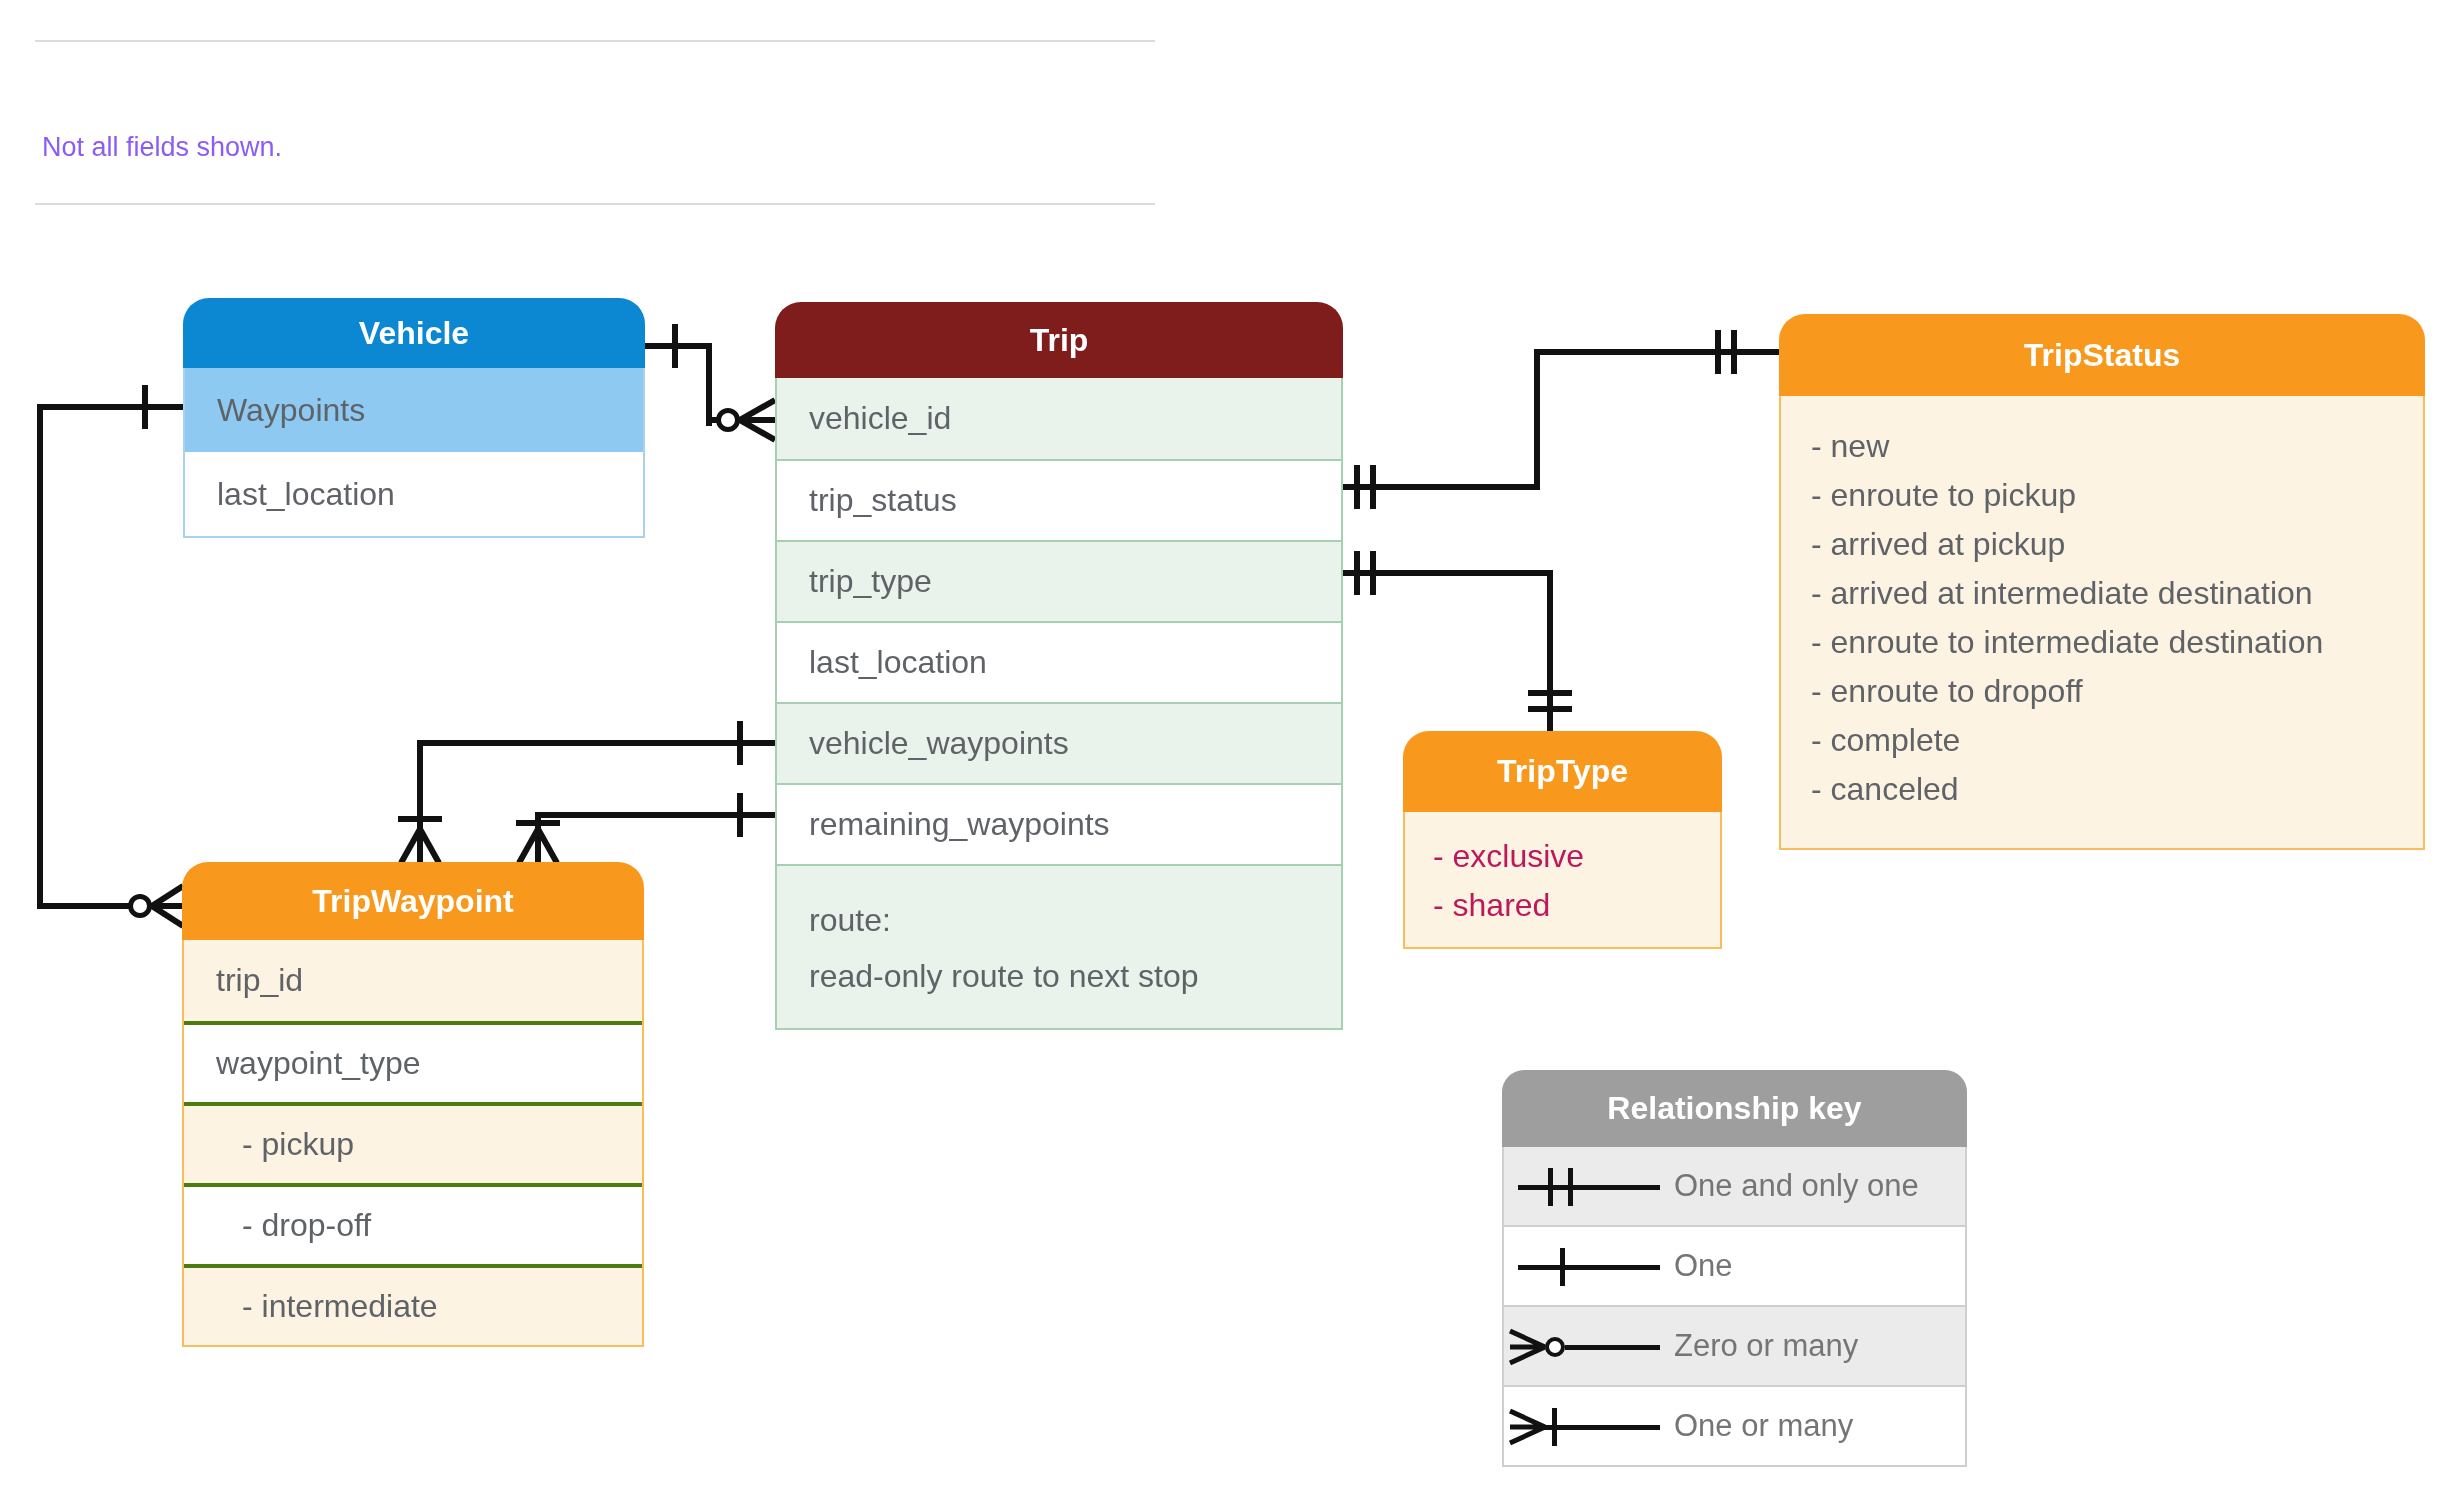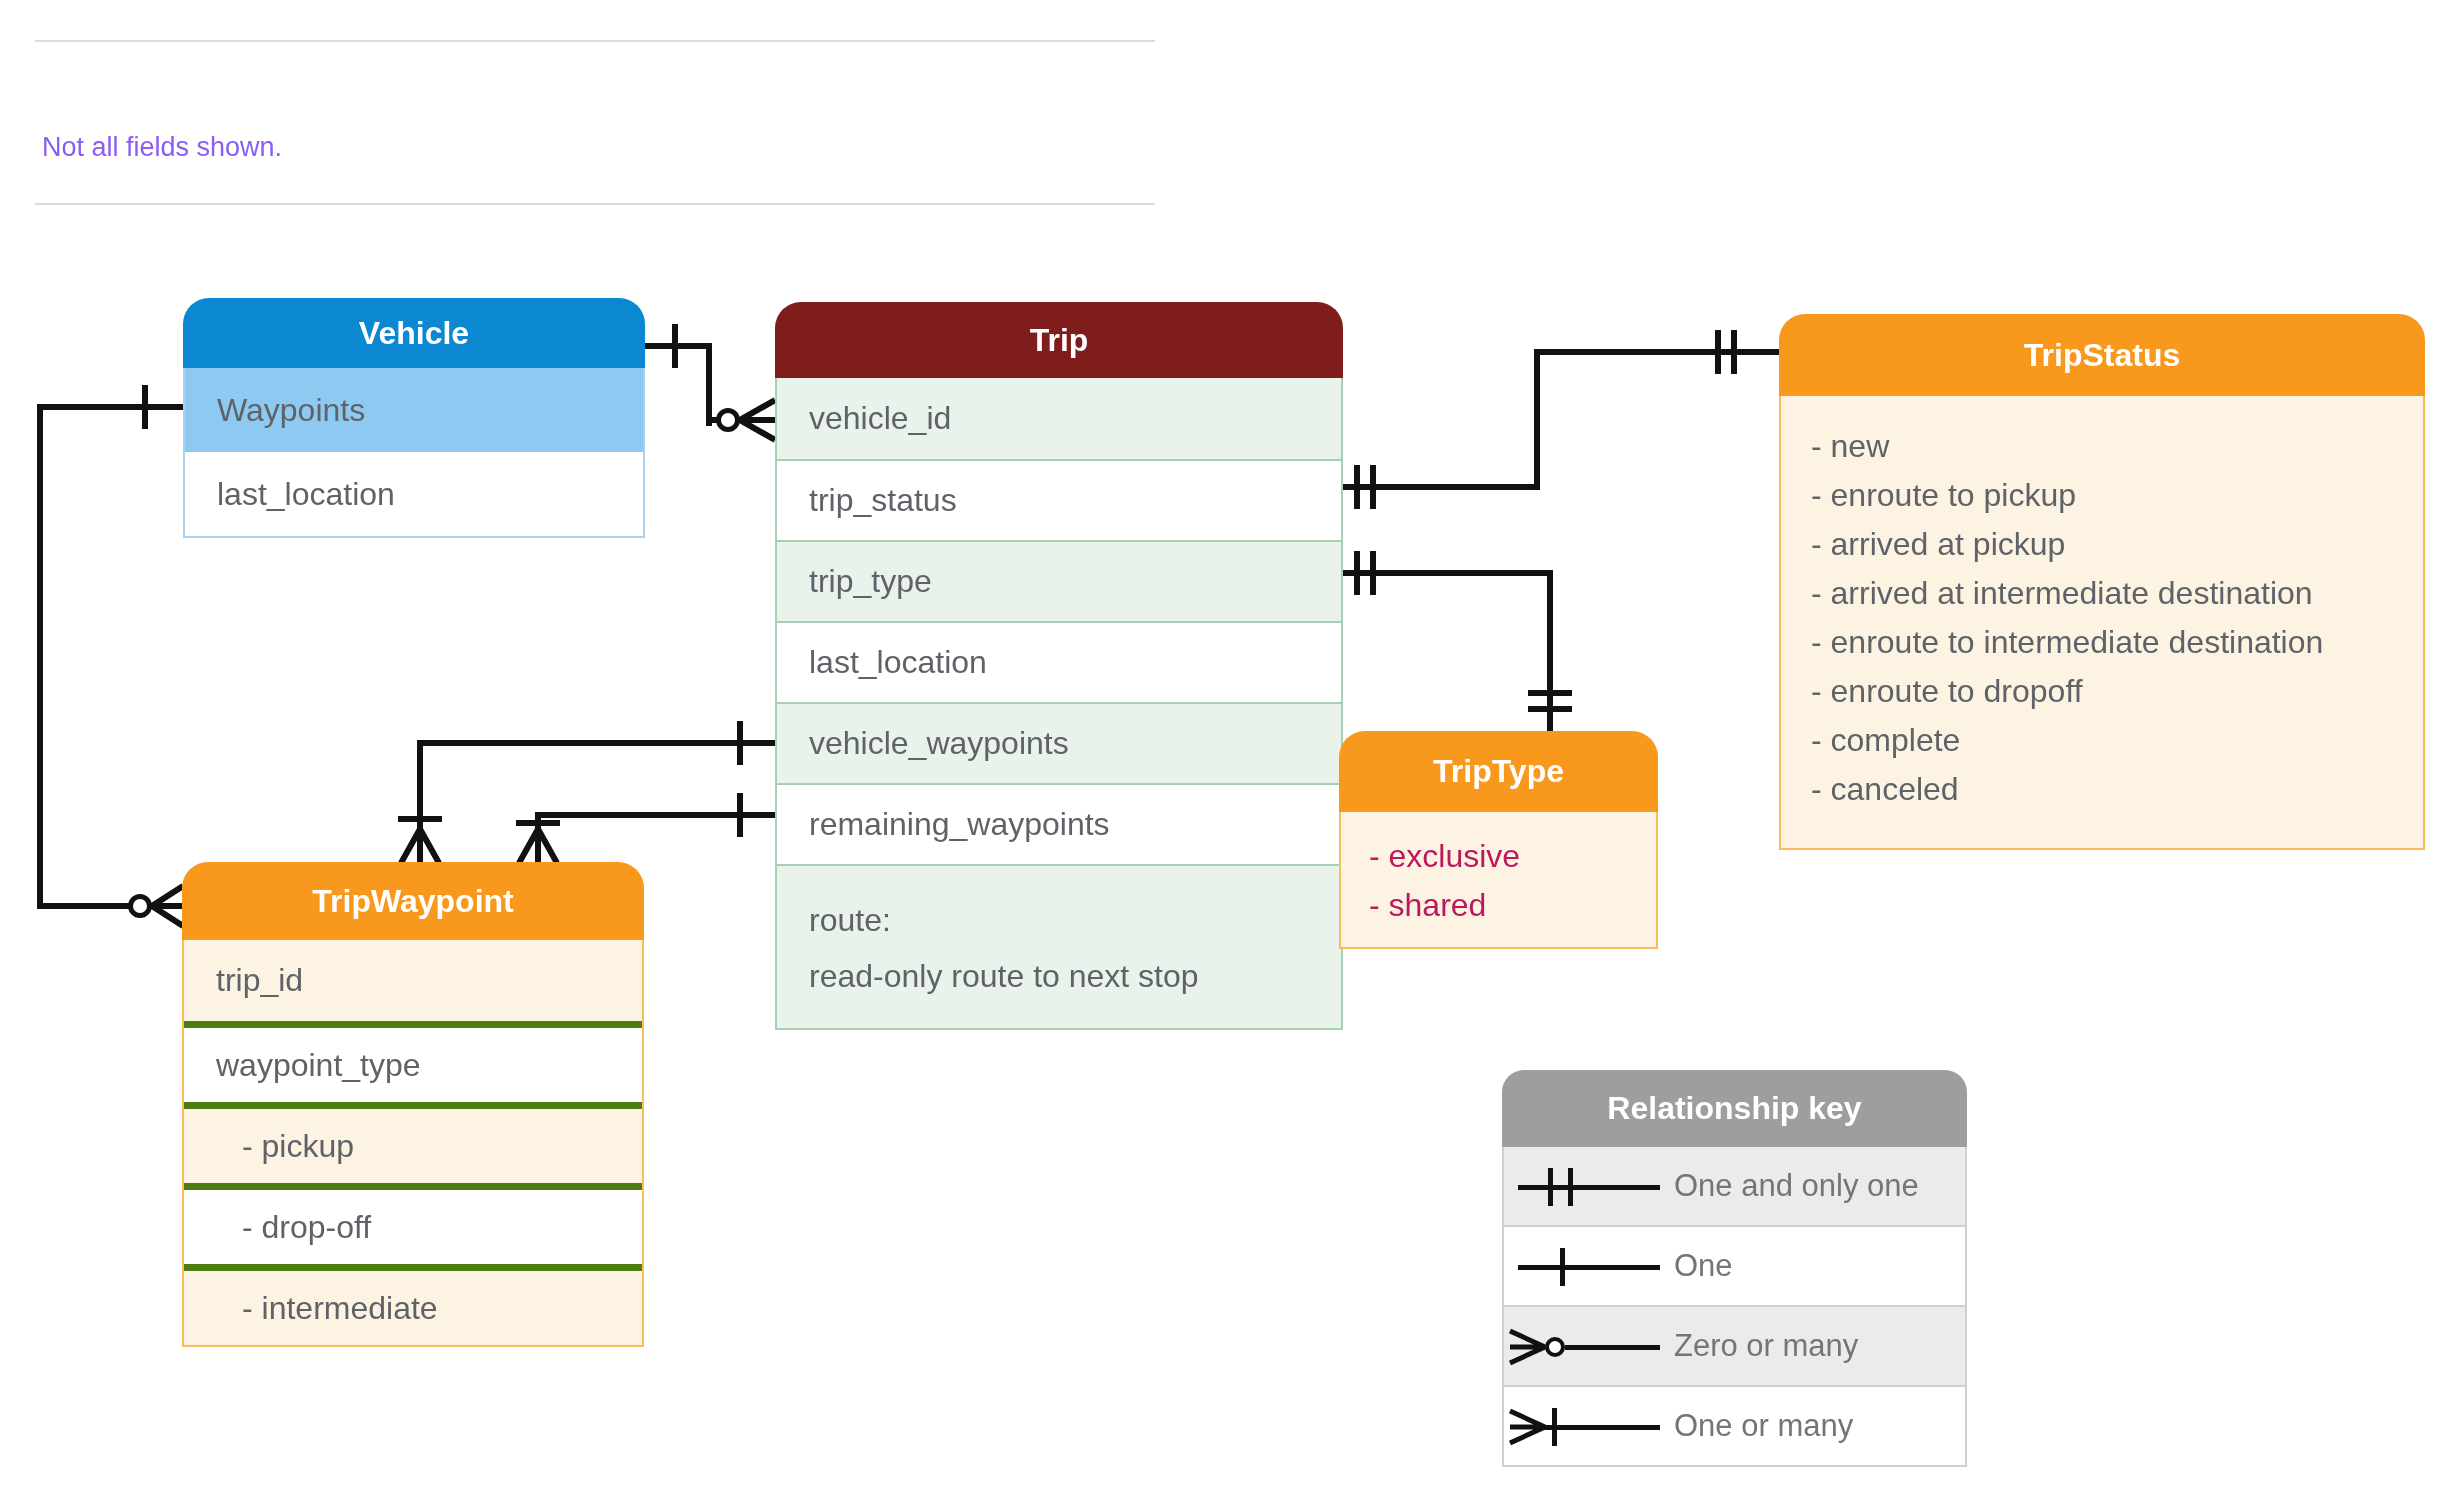--- a/index.html
+++ b/index.html
@@ -36,30 +36,30 @@
   .trip .row.alt { background:#e9f3ec; }
   .trip .row.route { height:164px; flex-direction:column; align-items:flex-start; justify-content:flex-start; padding-top:26px; line-height:56px; background:#e9f3ec; border-top:2px solid #a6d0b2; }
 
   
   .tripstatus { left:1779px; top:314px; width:646px; }
   .tripstatus .e-header { height:82px; background:#f8991d; }
   .tripstatus .e-body { height:454px; background:#fdf3e3; border:2px solid #f9bd5b; border-top:none;
                         padding:26px 0 0 30px; font-size:32px; color:#5f6368; line-height:49px; }
 
   
-  .triptype { left:1339px; top:731px; width:319px; }
+  .triptype { left:1403px; top:731px; width:319px; }
   .triptype .e-header { height:81px; background:#f8991d; }
   .triptype .e-body { height:137px; background:#fdf3e3; border:2px solid #f9bd5b; border-top:none;
                       padding:20px 0 0 28px; font-size:32px; color:#be185d; line-height:49px; }
 
   
   .tripwaypoint { left:182px; top:862px; width:462px; }
   .tripwaypoint .e-header { height:78px; background:#f8991d; }
   .tripwaypoint .e-body { border:2px solid #f9bd5b; border-top:none; }
-  .tripwaypoint .row { height:81px; border-top:7px solid #4d7c0f; }
+  .tripwaypoint .row { height:81px; border-top:4px solid #4d7c0f; }
   .tripwaypoint .row:first-child { border-top:none; }
   .tripwaypoint .row.alt { background:#fdf3e3; }
   .tripwaypoint .row.indent { padding-left:58px; }
 
   
   .legend { left:1502px; top:1070px; width:465px; }
   .legend .e-header { height:77px; background:#9e9e9e; border-radius:22px 22px 0 0; }
   .legend .l-row { position:relative; height:80px; border:2px solid #cfcfcf; border-top:none; background:#fff; }
   .legend .l-row.alt { background:#ebebeb; }
   .legend .l-label { position:absolute; left:170px; top:0; height:100%; display:flex; align-items:center; font-size:31px; color:#757575; }

